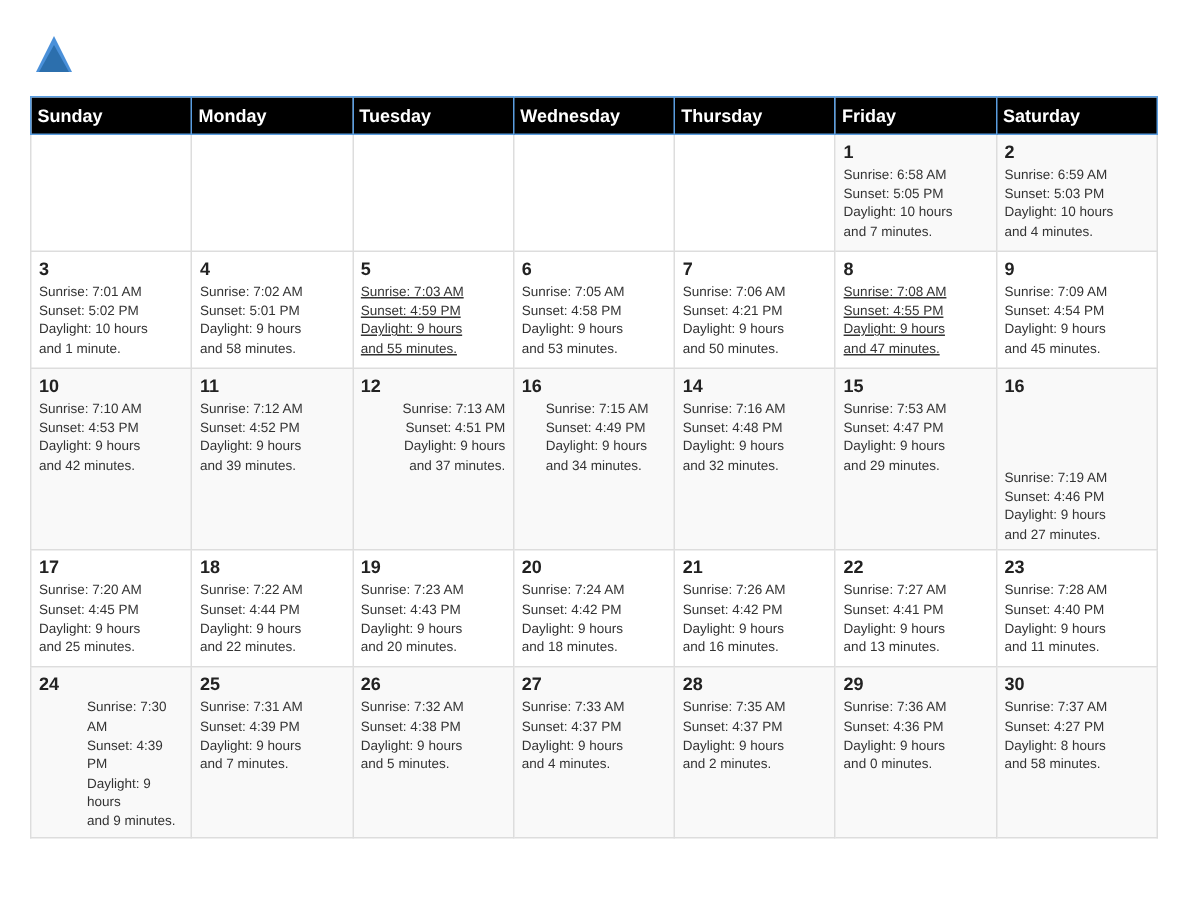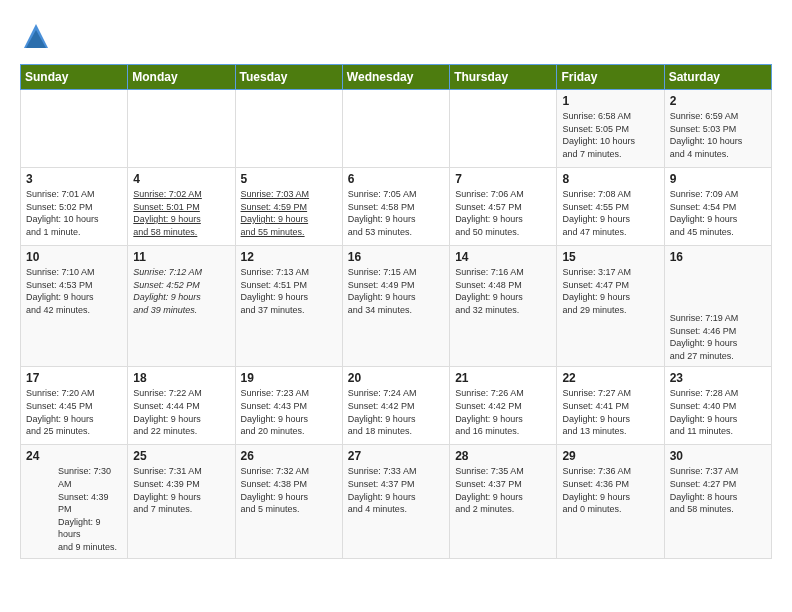--- a/index.html
+++ b/index.html
@@ -57,21 +57,21 @@
     .location {
       font-size: 14px;
       color: #444;
     }
     table {
       width: 100%;
       border-collapse: collapse;
       table-layout: fixed;
     }
     thead tr {
-      background-color: #4d7c0f;
+      background-color: #000000;
     }
     thead th {
       color: #fff;
       font-size: 12px;
       font-weight: bold;
       padding: 5px 4px;
       text-align: left;
       border: 1px solid #5a9de0;
     }
     tbody tr {
@@ -162,21 +162,21 @@
         <tr>
           <td>
             <span class="day-num">3</span>
             <div class="cell-info" style="white-space: pre-line;">Sunrise: 7:01 AM
 Sunset: 5:02 PM
 Daylight: 10 hours
 and 1 minute.</div>
           </td>
           <td>
             <span class="day-num">4</span>
-            <div class="cell-info" style="white-space: pre-line; text-decoration: underline;">Sunrise: 7:02 AM
+            <div class="cell-info" style="white-space: pre-line;">Sunrise: 7:02 AM
 Sunset: 5:01 PM
 Daylight: 9 hours
 and 58 minutes.</div>
           </td>
           <td>
             <span class="day-num">5</span>
             <div class="cell-info" style="white-space: pre-line; text-decoration: underline;">Sunrise: 7:03 AM
 Sunset: 4:59 PM
 Daylight: 9 hours
 and 55 minutes.</div>
@@ -184,27 +184,27 @@
           <td>
             <span class="day-num">6</span>
             <div class="cell-info" style="white-space: pre-line;">Sunrise: 7:05 AM
 Sunset: 4:58 PM
 Daylight: 9 hours
 and 53 minutes.</div>
           </td>
           <td>
             <span class="day-num">7</span>
             <div class="cell-info" style="white-space: pre-line;">Sunrise: 7:06 AM
-Sunset: 4:57 PM
+Sunset: 4:21 PM
 Daylight: 9 hours
 and 50 minutes.</div>
           </td>
           <td>
             <span class="day-num">8</span>
-            <div class="cell-info" style="white-space: pre-line;">Sunrise: 7:08 AM
+            <div class="cell-info" style="white-space: pre-line; text-decoration: underline;">Sunrise: 7:08 AM
 Sunset: 4:55 PM
 Daylight: 9 hours
 and 47 minutes.</div>
           </td>
           <td>
             <span class="day-num">9</span>
             <div class="cell-info" style="white-space: pre-line;">Sunrise: 7:09 AM
 Sunset: 4:54 PM
 Daylight: 9 hours
 and 45 minutes.</div>
@@ -213,49 +213,49 @@
         <tr>
           <td>
             <span class="day-num">10</span>
             <div class="cell-info" style="white-space: pre-line;">Sunrise: 7:10 AM
 Sunset: 4:53 PM
 Daylight: 9 hours
 and 42 minutes.</div>
           </td>
           <td>
             <span class="day-num">11</span>
-            <div class="cell-info" style="white-space: pre-line; font-style: italic;">Sunrise: 7:12 AM
+            <div class="cell-info" style="white-space: pre-line;">Sunrise: 7:12 AM
 Sunset: 4:52 PM
 Daylight: 9 hours
 and 39 minutes.</div>
           </td>
           <td>
             <span class="day-num">12</span>
-            <div class="cell-info" style="white-space: pre-line;">Sunrise: 7:13 AM
+            <div class="cell-info" style="white-space: pre-line; text-align: right;">Sunrise: 7:13 AM
 Sunset: 4:51 PM
 Daylight: 9 hours
 and 37 minutes.</div>
           </td>
           <td>
             <span class="day-num">16</span>
-            <div class="cell-info" style="white-space: pre-line;">Sunrise: 7:15 AM
+            <div class="cell-info" style="white-space: pre-line; margin-left: 16px;">Sunrise: 7:15 AM
 Sunset: 4:49 PM
 Daylight: 9 hours
 and 34 minutes.</div>
           </td>
           <td>
             <span class="day-num">14</span>
             <div class="cell-info" style="white-space: pre-line;">Sunrise: 7:16 AM
 Sunset: 4:48 PM
 Daylight: 9 hours
 and 32 minutes.</div>
           </td>
           <td>
             <span class="day-num">15</span>
-            <div class="cell-info" style="white-space: pre-line;">Sunrise: 3:17 AM
+            <div class="cell-info" style="white-space: pre-line;">Sunrise: 7:53 AM
 Sunset: 4:47 PM
 Daylight: 9 hours
 and 29 minutes.</div>
           </td>
           <td>
             <span class="day-num">16</span>
             <div class="cell-info" style="white-space: pre-line; margin-top: 48px;">Sunrise: 7:19 AM
 Sunset: 4:46 PM
 Daylight: 9 hours
 and 27 minutes.</div>

